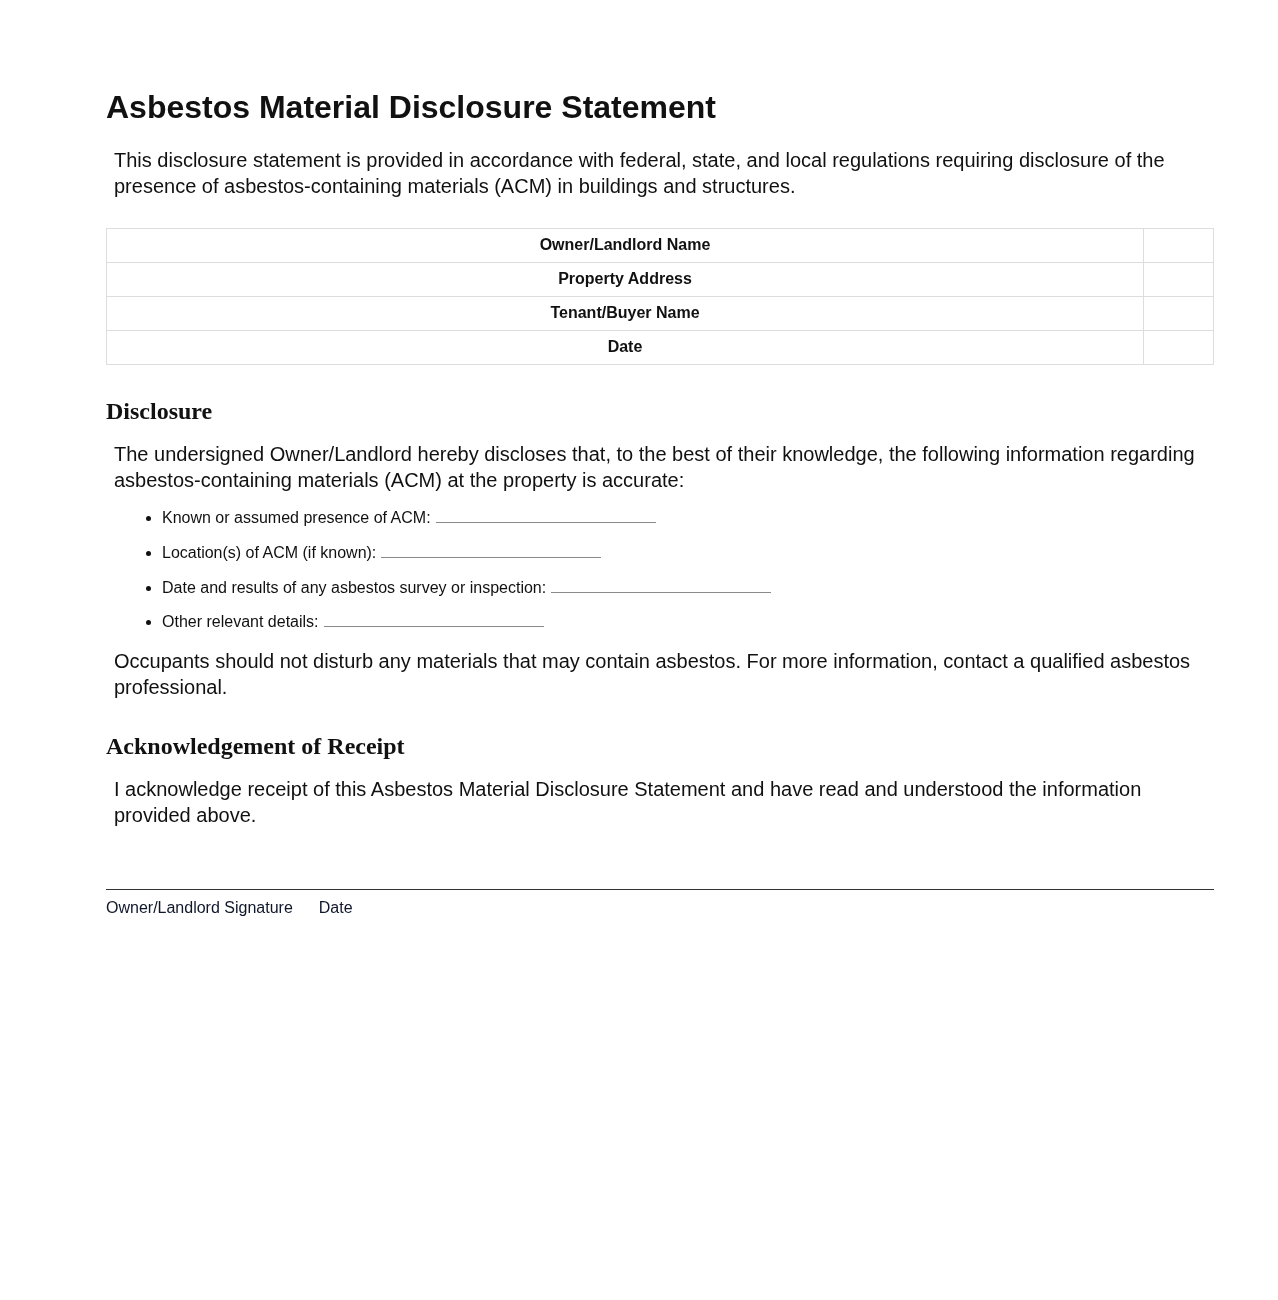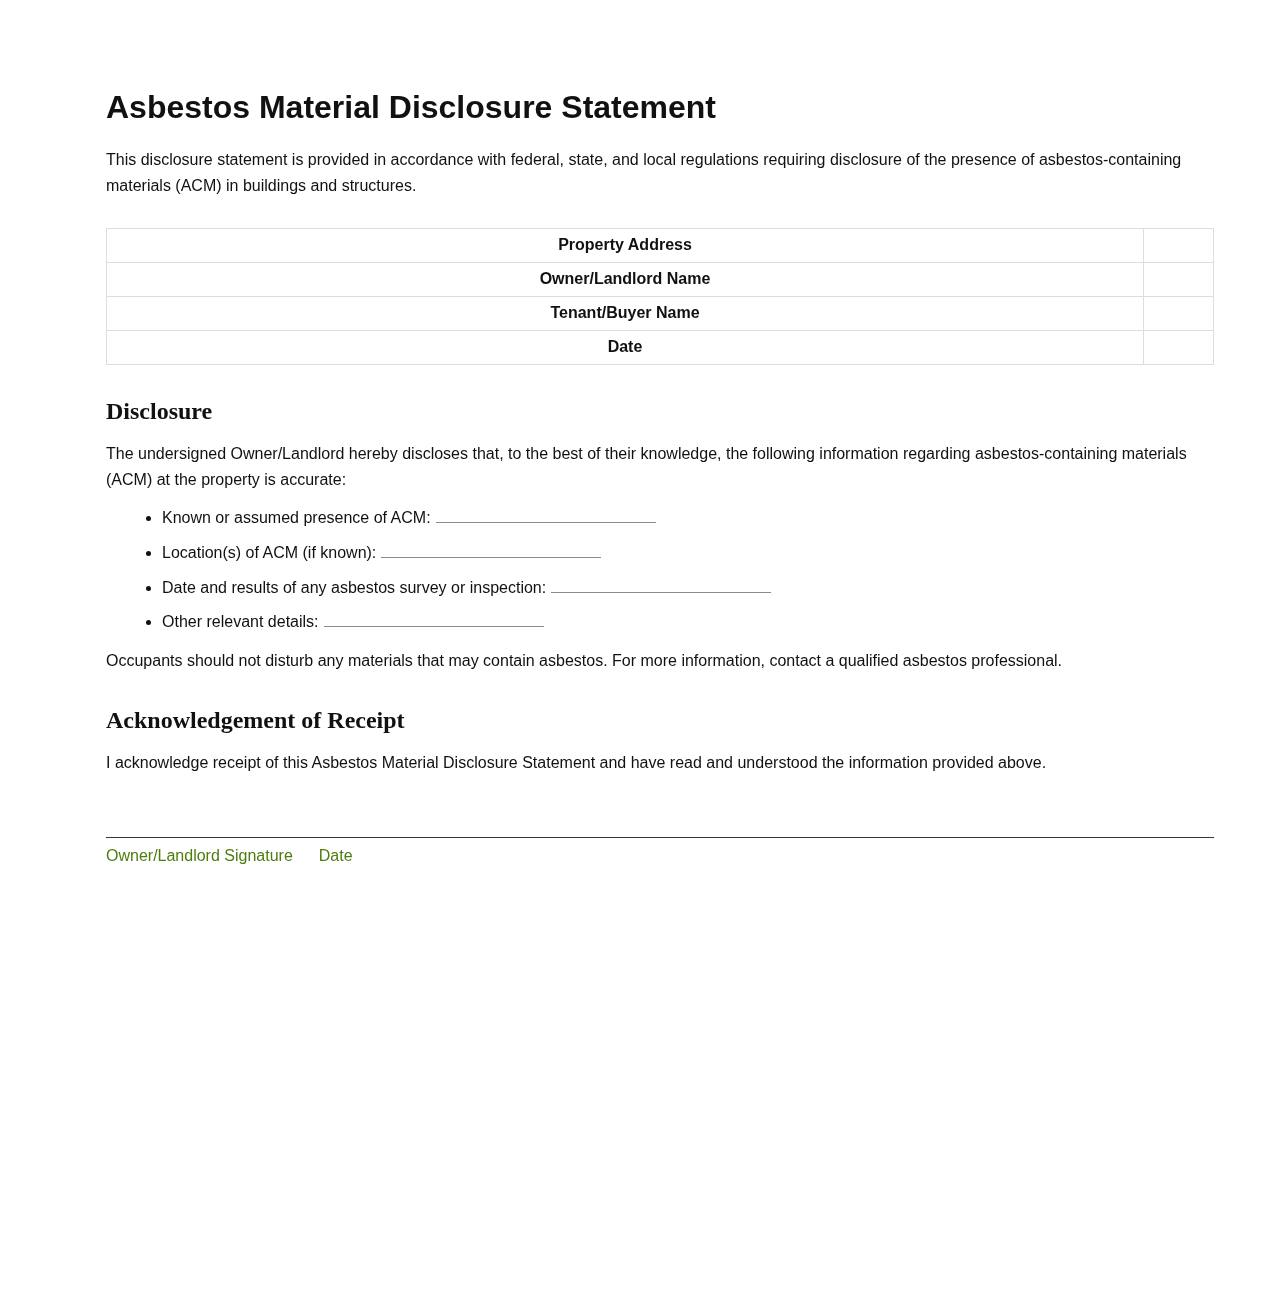--- a/index.html
+++ b/index.html
@@ -22,23 +22,23 @@
     font-weight: bold;
   }
   h2 {
     font-size: 24px;
     line-height: 1.15;
     margin: 33px 0 16px 0;
     font-weight: bold;
     font-family: Liberation Serif, serif;
   }
   p {
-    font-size: 16px;
+    font-size: 20px;
     line-height: 26px;
-    margin: 16px 0;
+    margin: 16px 8px;
   }
   table.info-table {
     width: 100%;
     border-collapse: collapse;
     margin: 29px 0 16px 0;
     table-layout: fixed;
   }
   table.info-table td {
     border: 1px solid #dddddd;
     height: 34px;
@@ -74,44 +74,44 @@
     display: flex;
     gap: 64px;
     margin-top: 61px;
   }
   .sig-col {
     flex: 1;
     border-top: 1px solid #333333;
     padding-top: 9px;
   }
   .sig-label {
-    color: #4d7c0f;
+    color: #0f172a;
     font-size: 16px;
   }
   .sig-date {
     margin-left: 26px;
   }
 </style>
 </head>
 <body>
 
 <div class="page">
 
   <h1>Asbestos Material Disclosure Statement</h1>
 
   <p>This disclosure statement is provided in accordance with federal, state, and local regulations requiring disclosure of the presence of asbestos-containing materials (ACM) in buildings and structures.</p>
 
   <table class="info-table">
     <tbody>
       <tr>
-        <td class="label-cell">Property Address</td>
+        <td class="label-cell">Owner/Landlord Name</td>
         <td class="value-cell"></td>
       </tr>
       <tr>
-        <td class="label-cell">Owner/Landlord Name</td>
+        <td class="label-cell">Property Address</td>
         <td class="value-cell"></td>
       </tr>
       <tr>
         <td class="label-cell">Tenant/Buyer Name</td>
         <td class="value-cell"></td>
       </tr>
       <tr>
         <td class="label-cell">Date</td>
         <td class="value-cell"></td>
       </tr>

